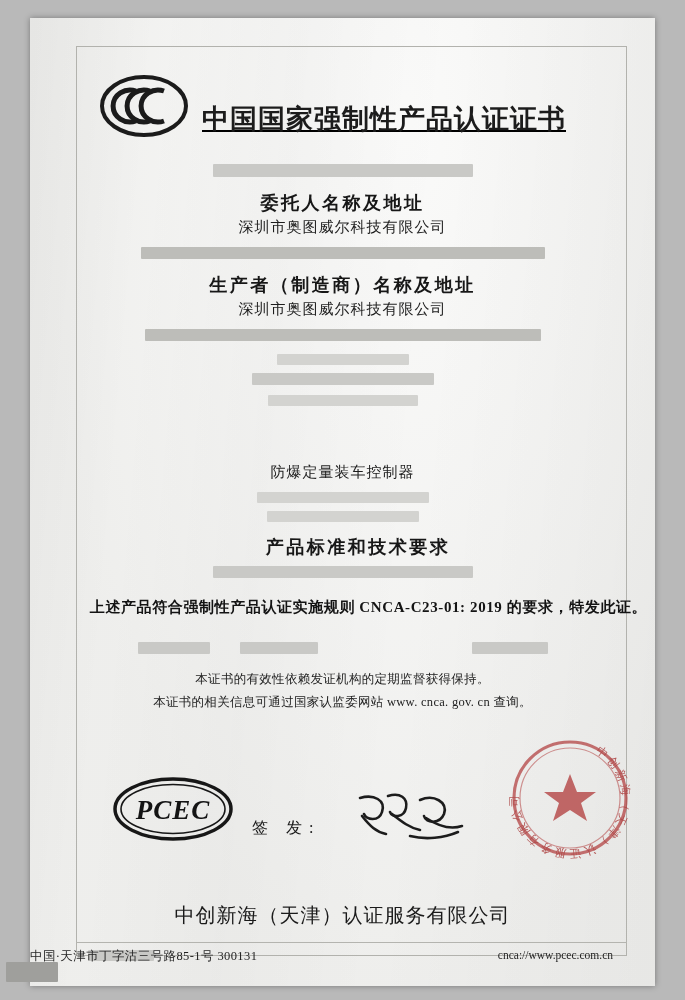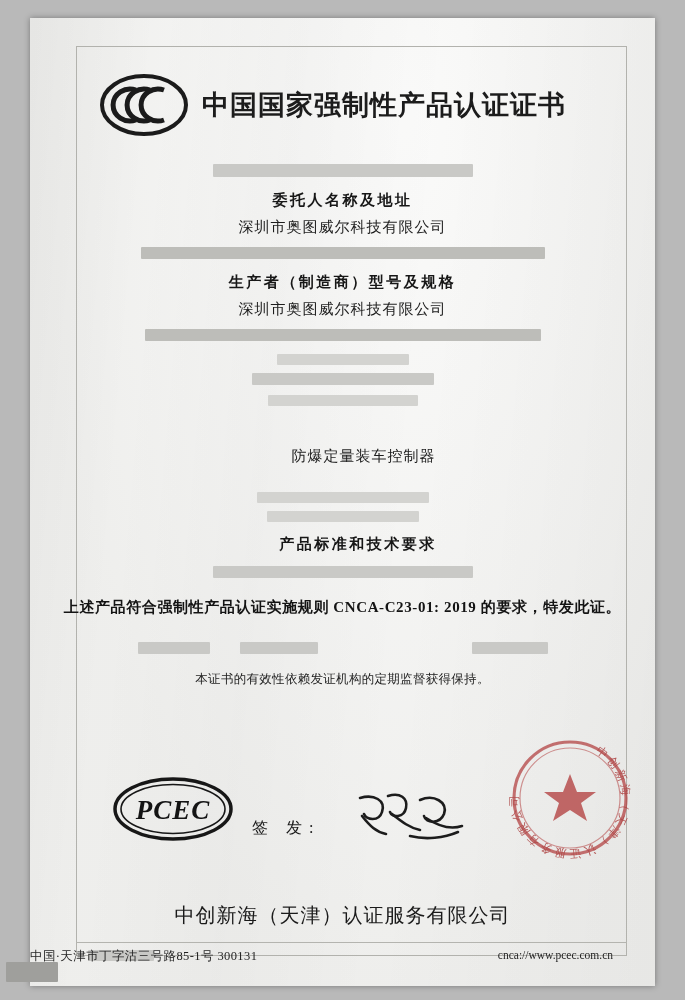--- a/index.html
+++ b/index.html
@@ -37,21 +37,22 @@
     pointer-events: none;
   }
 
   
   .header {
     position: absolute;
     left: 70px; top: 55px;
     width: 510px;
     height: 64px;
     display: flex;
-    align-items: center;
+    align-items: flex-end;
+    text-decoration: underline;
   }
   .ccc-logo {
     width: 88px; height: 62px;
     position: relative;
     flex: 0 0 auto;
   }
   .ccc-logo svg { display: block; }
   .main-title {
     font-size: 27px;
     letter-spacing: 1px;
@@ -72,21 +73,21 @@
   .redact.dark { background: #bdbdb9; }
   .redact.light { background: #d3d3d0; }
 
   .center-row {
     position: absolute;
     width: 100%;
     text-align: center;
     left: 0;
   }
   .label {
-    font-size: 15px;
+    font-size: 18px;
     font-weight: 700;
     color: #171717;
     letter-spacing: 2.5px;
   }
   .value {
     font-size: 15px;
     color: #1d1d1d;
     letter-spacing: 1px;
     font-family: Liberation Mono, monospace;
   }
@@ -207,67 +208,70 @@
     <span class="label">委托人名称及地址</span>
   </div>
   <div class="center-row" style="top:200px;">
     <span class="value">深圳市奥图威尔科技有限公司</span>
   </div>
   <div class="center-row" style="top:227px;">
     <span class="redact dark" style="width:404px;height:12px;"></span>
   </div>
 
   <div class="center-row" style="top:255px;">
-    <span class="label">生产者（制造商）型号及规格</span>
+    <span class="label">生产者（制造商）名称及地址</span>
   </div>
   <div class="center-row" style="top:282px;">
     <span class="value">深圳市奥图威尔科技有限公司</span>
   </div>
   <div class="center-row" style="top:309px;">
     <span class="redact dark" style="width:396px;height:12px;"></span>
   </div>
   <div class="center-row" style="top:333px;">
     <span class="redact light" style="width:132px;height:11px;"></span>
   </div>
   <div class="center-row" style="top:353px;">
     <span class="redact" style="width:182px;height:12px;"></span>
   </div>
   <div class="center-row" style="top:374px;">
     <span class="redact light" style="width:150px;height:11px;"></span>
   </div>
 
-  <div class="center-row" style="top:429px;margin-left:21px;">
+  <div class="center-row" style="top:445px;">
     <span class="value">防爆定量装车控制器</span>
   </div>
   <div class="center-row" style="top:471px;">
     <span class="redact light" style="width:172px;height:11px;"></span>
   </div>
   <div class="center-row" style="top:490px;">
     <span class="redact light" style="width:152px;height:11px;"></span>
   </div>
 
   <div class="center-row" style="top:517px;padding-left:31px;">
     <span class="label">产品标准和技术要求</span>
   </div>
   <div class="center-row" style="top:546px;">
     <span class="redact" style="width:260px;height:12px;"></span>
   </div>
 
-  <div class="center-row" style="top:580px;">
+  <div class="center-row" style="top:580px;margin-left:26px;">
     <span class="rule-line">上述产品符合强制性产品认证实施规则 CNCA-C23-01: 2019 的要求，特发此证。</span>
   </div>
 
   <div class="center-row" style="top:622px;">
     <span class="redact" style="width:72px;height:12px;margin-right:26px;"></span>
     <span class="redact" style="width:78px;height:12px;margin-right:150px;"></span>
     <span class="redact" style="width:76px;height:12px;"></span>
   </div>
 
   <div class="center-row" style="top:651px;">
     <span class="small-note">本证书的有效性依赖发证机构的定期监督获得保持。</span>
+  </div>
+  <div class="center-row" style="top:674px;">
+    <span class="small-note">本证书的相关信息可通过国家认监委网站 www. cnca. gov. cn 查询。</span>
   </div>
 
   <div class="pcec">
     <svg width="122" height="66" viewBox="0 0 122 66">
       <ellipse cx="61" cy="33" rx="58" ry="30" fill="none" stroke="#171717" stroke-width="3.5"></ellipse>
       <ellipse cx="61" cy="33" rx="52" ry="24.5" fill="none" stroke="#171717" stroke-width="1.6"></ellipse>
       <text x="61" y="43" text-anchor="middle" font-family="Liberation Serif, serif" font-size="27" font-weight="bold" fill="#141414" letter-spacing="1">PCEC</text>
     </svg>
   </div>
 

